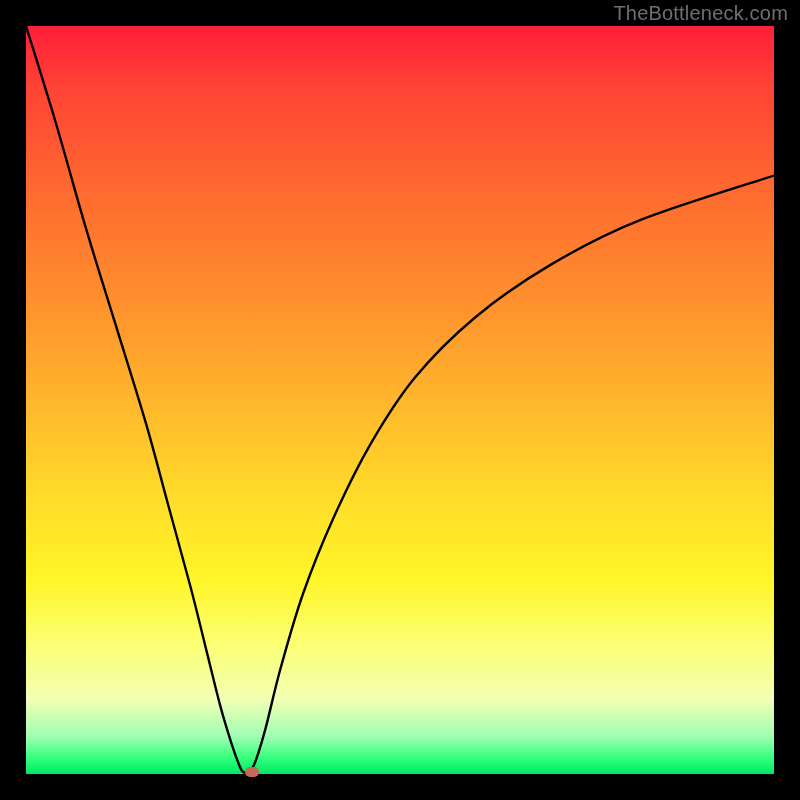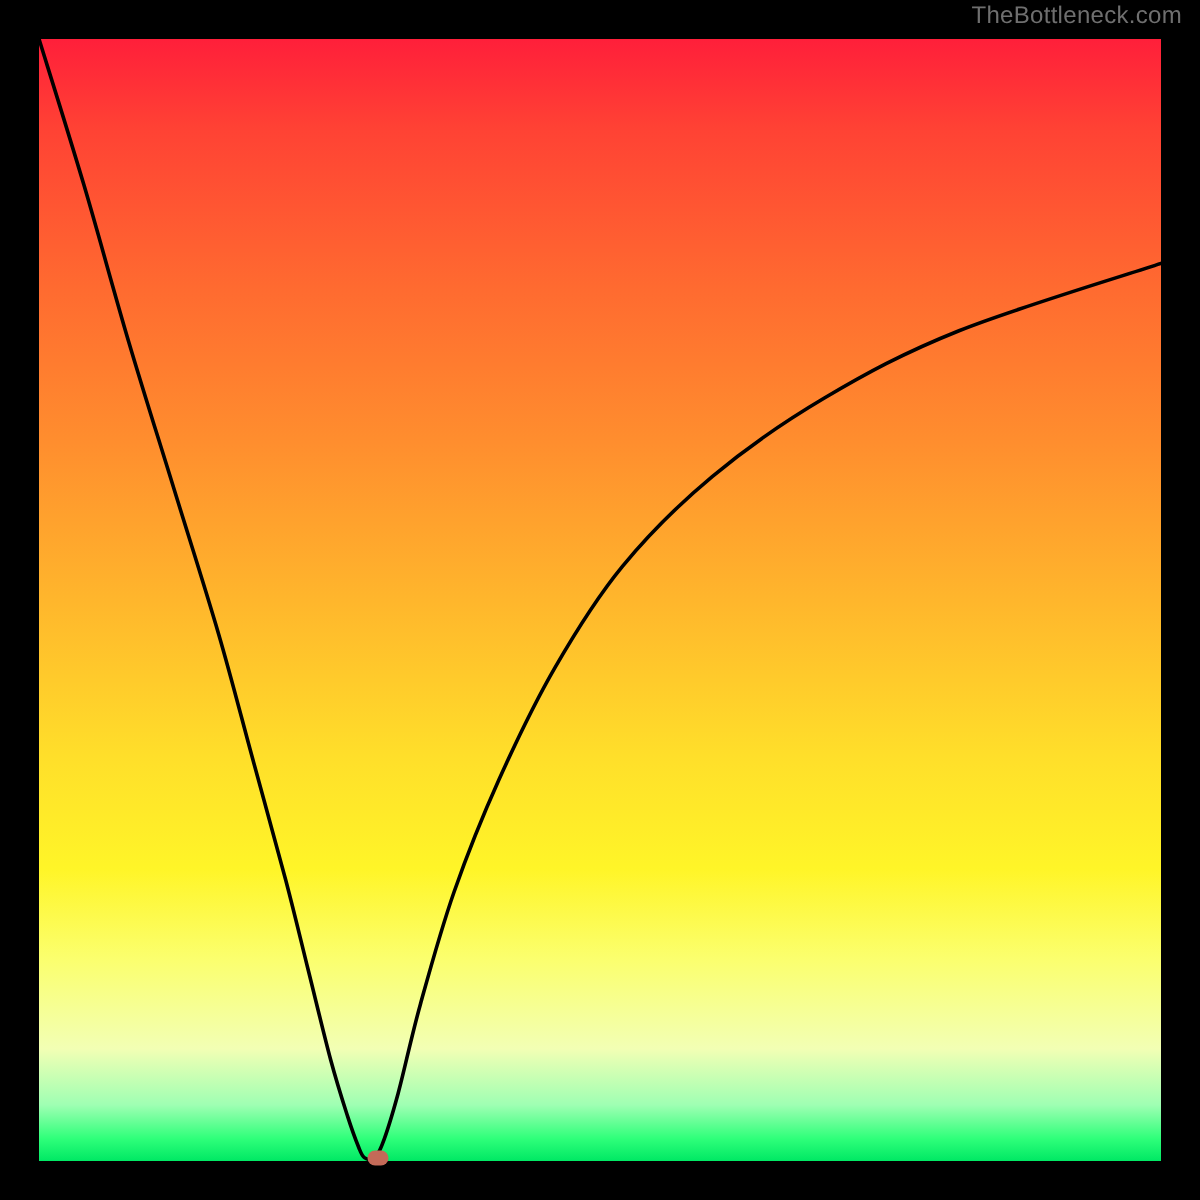--- a/index.html
+++ b/index.html
@@ -38,21 +38,21 @@
       #f2ffb4 90%,
       #9fffb3 95%,
       #2fff7a 98%,
       #00e864 100%);
   }
   .watermark {
     position: absolute;
     top: 2px;
     right: 12px;
     color: #6f6f6f;
-    font-size: 16px;
+    font-size: 20px;
     font-weight: 500;
     letter-spacing: 0.2px;
     user-select: none;
   }
   svg.curve {
     position: absolute;
     left: 26px;
     top: 26px;
     width: 748px;
     height: 748px;

